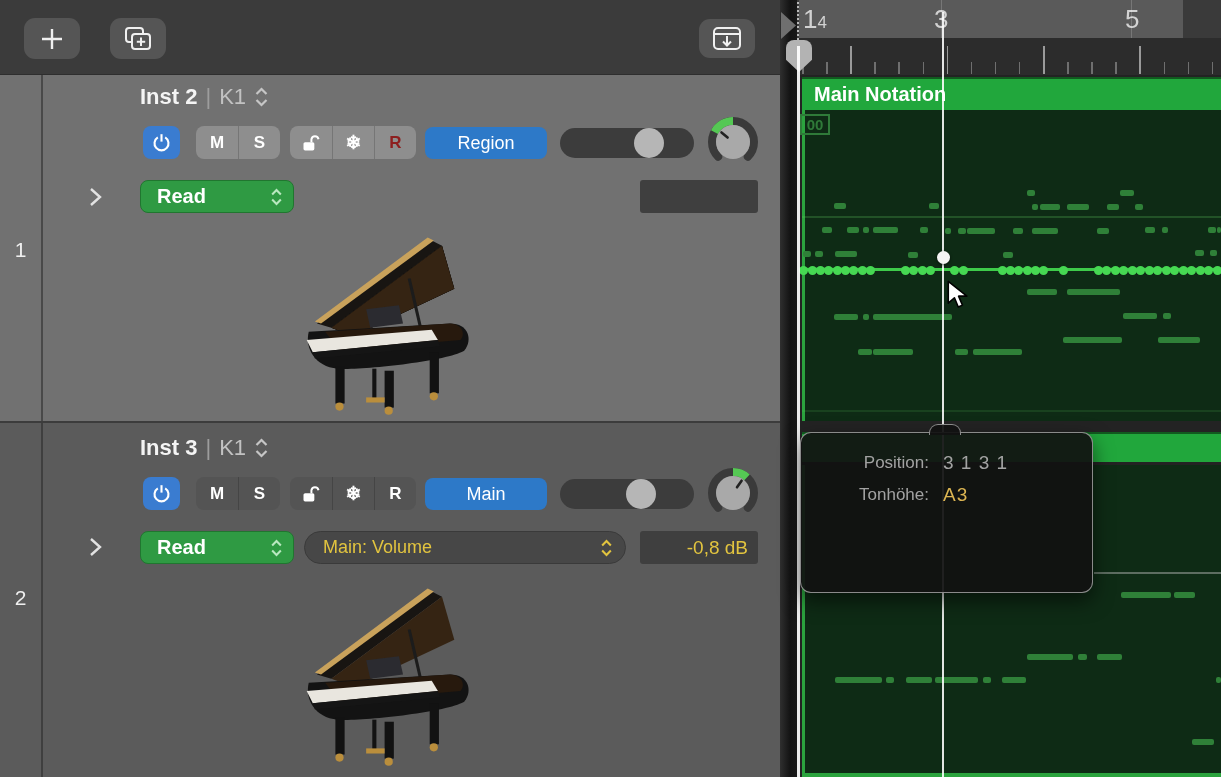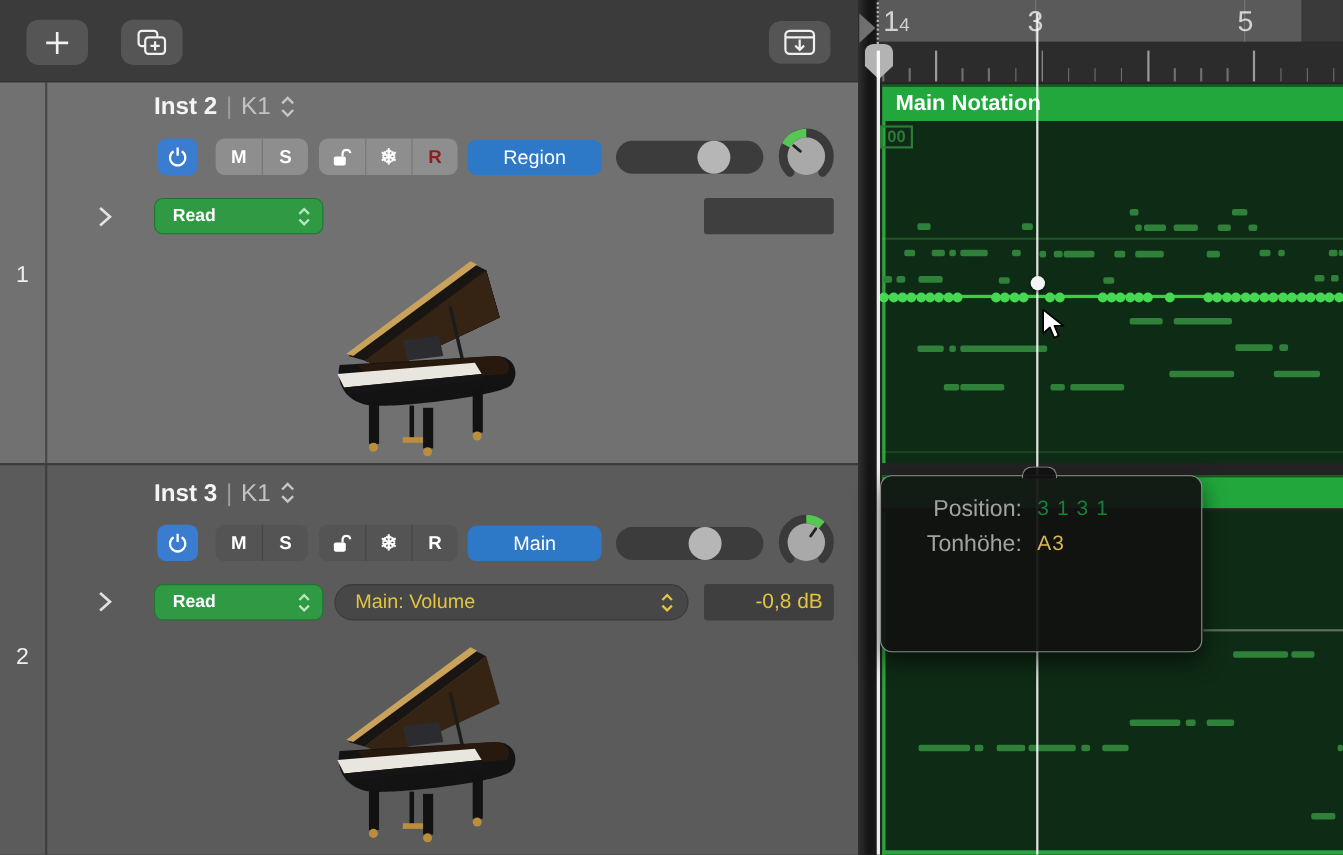--- a/index.html
+++ b/index.html
@@ -30,21 +30,21 @@
                color:#fff; font-size:17px; font-weight:700; }
   .seg.light > div + div { border-left:1.5px solid #767676; }
   .seg.dark  > div + div { border-left:1.5px solid #454545; }
   .r-red { color:#8d1f1f !important; }
   .mode-btn { width:122px; height:32px; border-radius:8px; background:#2d79c8; color:#fff;
               font-size:18px; display:flex; align-items:center; justify-content:center; }
   .hslider { width:134px; height:30px; border-radius:15px; background:#3c3c3c; }
   .hthumb  { width:30px; height:30px; border-radius:50%; background:#b6b6b6; top:0; }
 
   .read-btn { width:154px; height:33px; border-radius:8px; background:#2f9a43; border:1px solid #20762f;
-              color:#fff; font-weight:700; font-size:16px; display:flex; align-items:center; padding:0 10px 0 16px; }
+              color:#fff; font-weight:700; font-size:20px; display:flex; align-items:center; padding:0 10px 0 16px; }
   .param-btn { width:322px; height:33px; border-radius:17px; background:#474747; border:1px solid #3a3a3a;
                font-size:18px; display:flex; align-items:center; padding:0 12px 0 18px; }
   .grow { flex:1; }
   .val-box { width:118px; height:33px; border-radius:3px; background:#3f3f3f;
              display:flex; align-items:center; justify-content:flex-end; padding:0 10px;
              font-size:19px; }
   .green-txt { color:#52d669; }
   .yellow-txt { color:#e2c43f; }
 
   
@@ -84,21 +84,21 @@
   #lane-line { left:1094px; top:572px; width:127px; height:1.5px; background:rgba(190,190,190,.45); }
 
   
   #tooltip { left:800px; top:432px; width:293px; height:161px; background:rgba(17,17,17,.93);
              border:1.5px solid rgba(160,160,160,.85); border-radius:11px; z-index:6;
              box-shadow:0 8px 20px rgba(0,0,0,.55); padding:14px 16px 0 0; }
   #tooltip::before { content:""; position:absolute; top:-9px; left:128px; width:30px; height:10px;
              background:rgba(17,17,17,.93); border:1.5px solid rgba(160,160,160,.85); border-bottom:none;
              border-radius:9px 9px 0 0; }
   .tt-row { display:grid; grid-template-columns:128px auto; column-gap:14px; height:32px; align-items:center; }
-  .tt-label { color:#a2a2a2; font-size:21px; text-align:right; }
+  .tt-label { color:#a2a2a2; font-size:17px; text-align:right; }
   .tt-value { font-size:19px; letter-spacing:1px; }
 
   #cursor { z-index:7; left:946px; top:280px; }
 </style>
 </head>
 <body>
 
 <div id="left-panel" class="abs">
 
   <div id="toolbar" class="abs">
@@ -449,21 +449,21 @@
   </div>
 
 <div id="edit-line" class="abs"></div>
 <div id="playhead-line" class="abs"></div>
 <div id="playhead-head" class="abs"></div>
 
 <div id="tooltip" class="abs">
   <div id="tt-rows">
       <div class="tt-row">
         <div class="tt-label">Position:</div>
-        <div class="tt-value" style="color: #15803d;">3 1 3 1</div>
+        <div class="tt-value" style="color: #a3a3a3;">3 1 3 1</div>
       </div>
       <div class="tt-row">
         <div class="tt-label">Tonhöhe:</div>
         <div class="tt-value" style="color: rgb(220, 181, 82);">A3</div>
       </div>
     </div>
 </div>
 
 <svg id="cursor" class="abs" width="26" height="30" viewBox="0 0 17 21">
   <path d="M1 1 L1 16.2 L5.3 12.4 L8 18.9 L10.9 17.6 L8.2 11.3 L14 11.3 Z" fill="#ffffff" stroke="#000" stroke-width="1.1" stroke-linejoin="round"></path>

